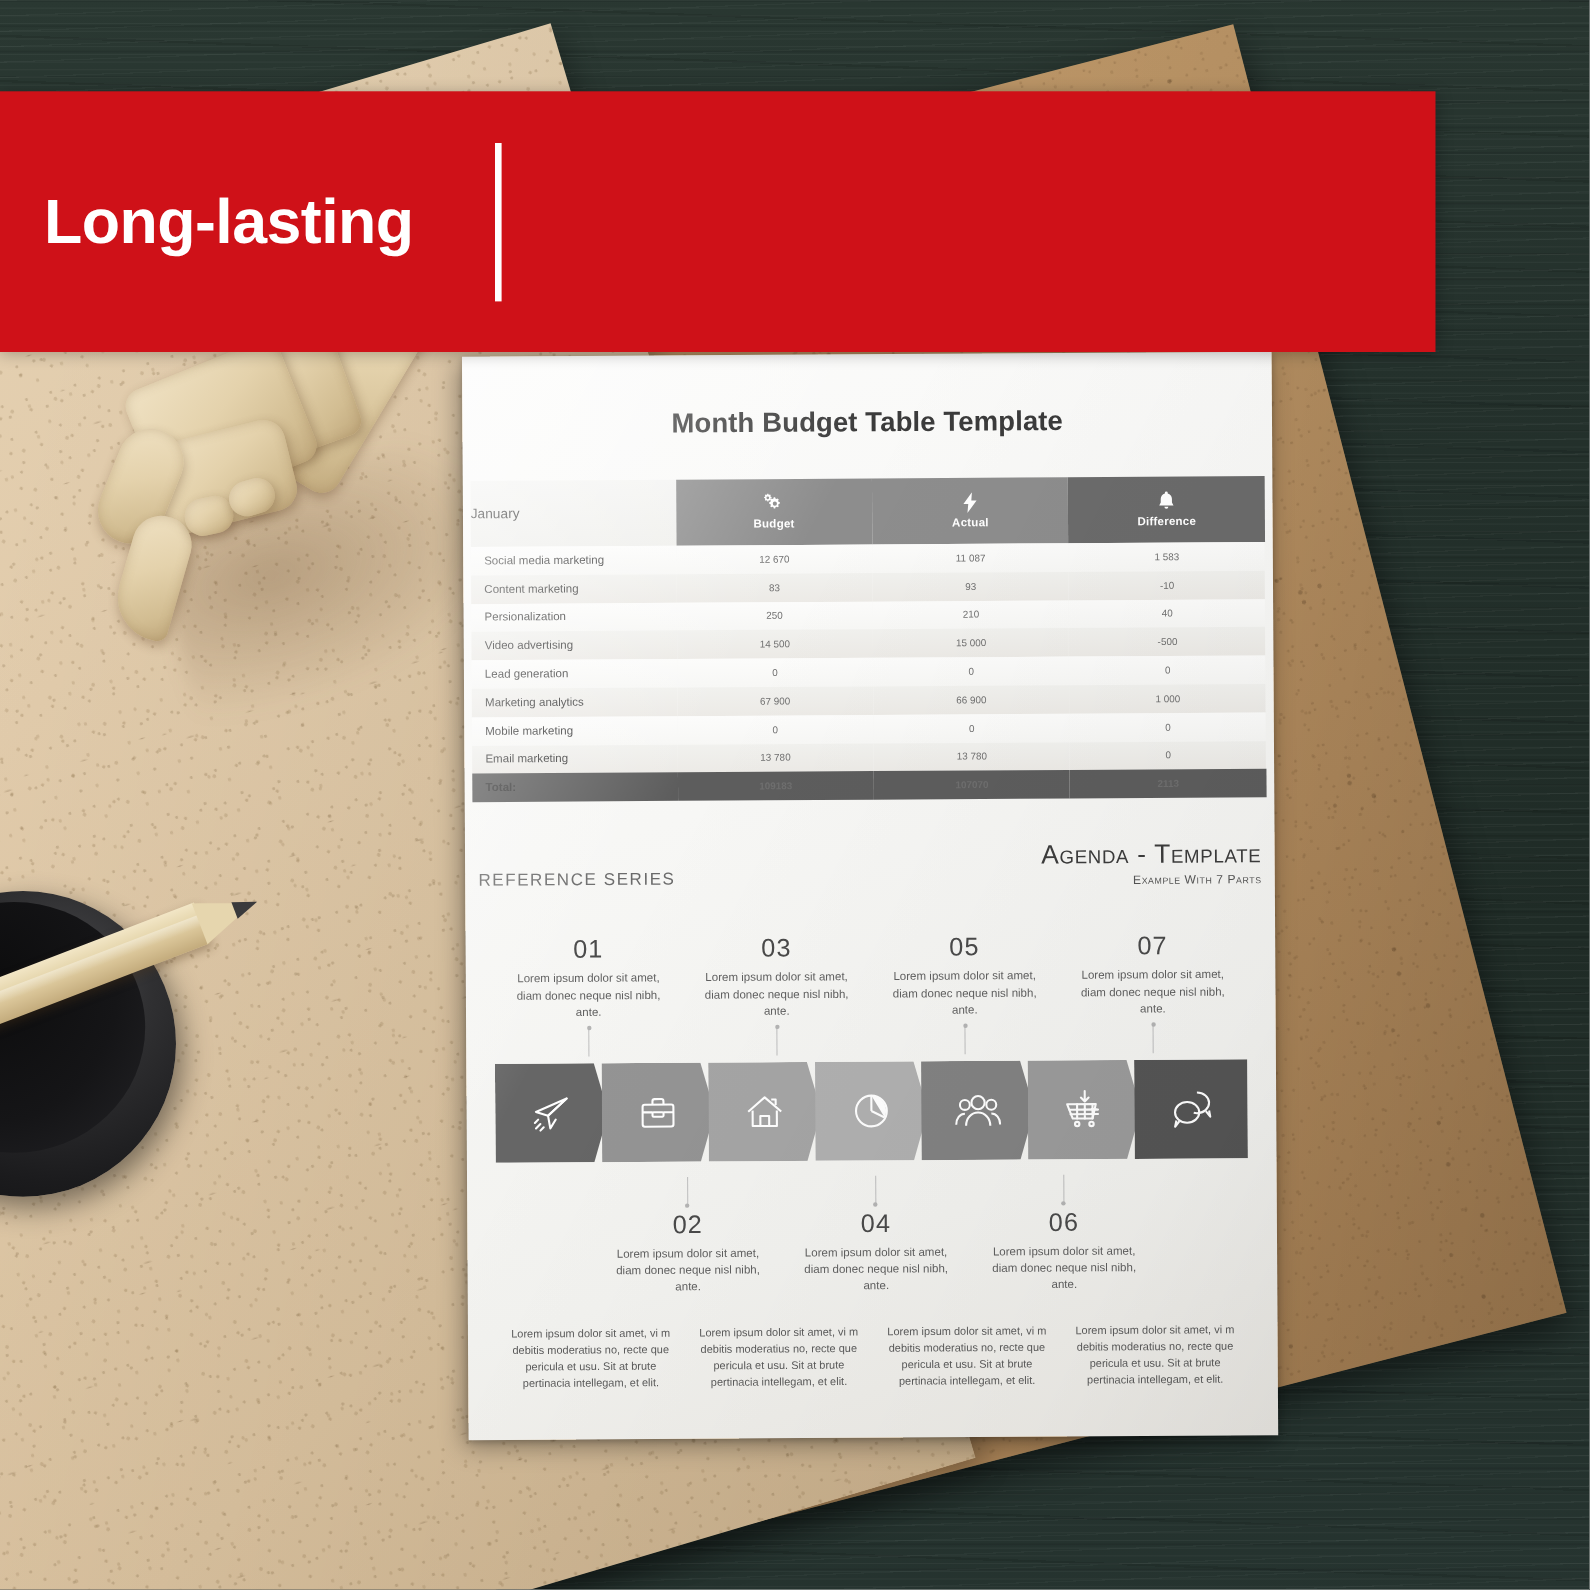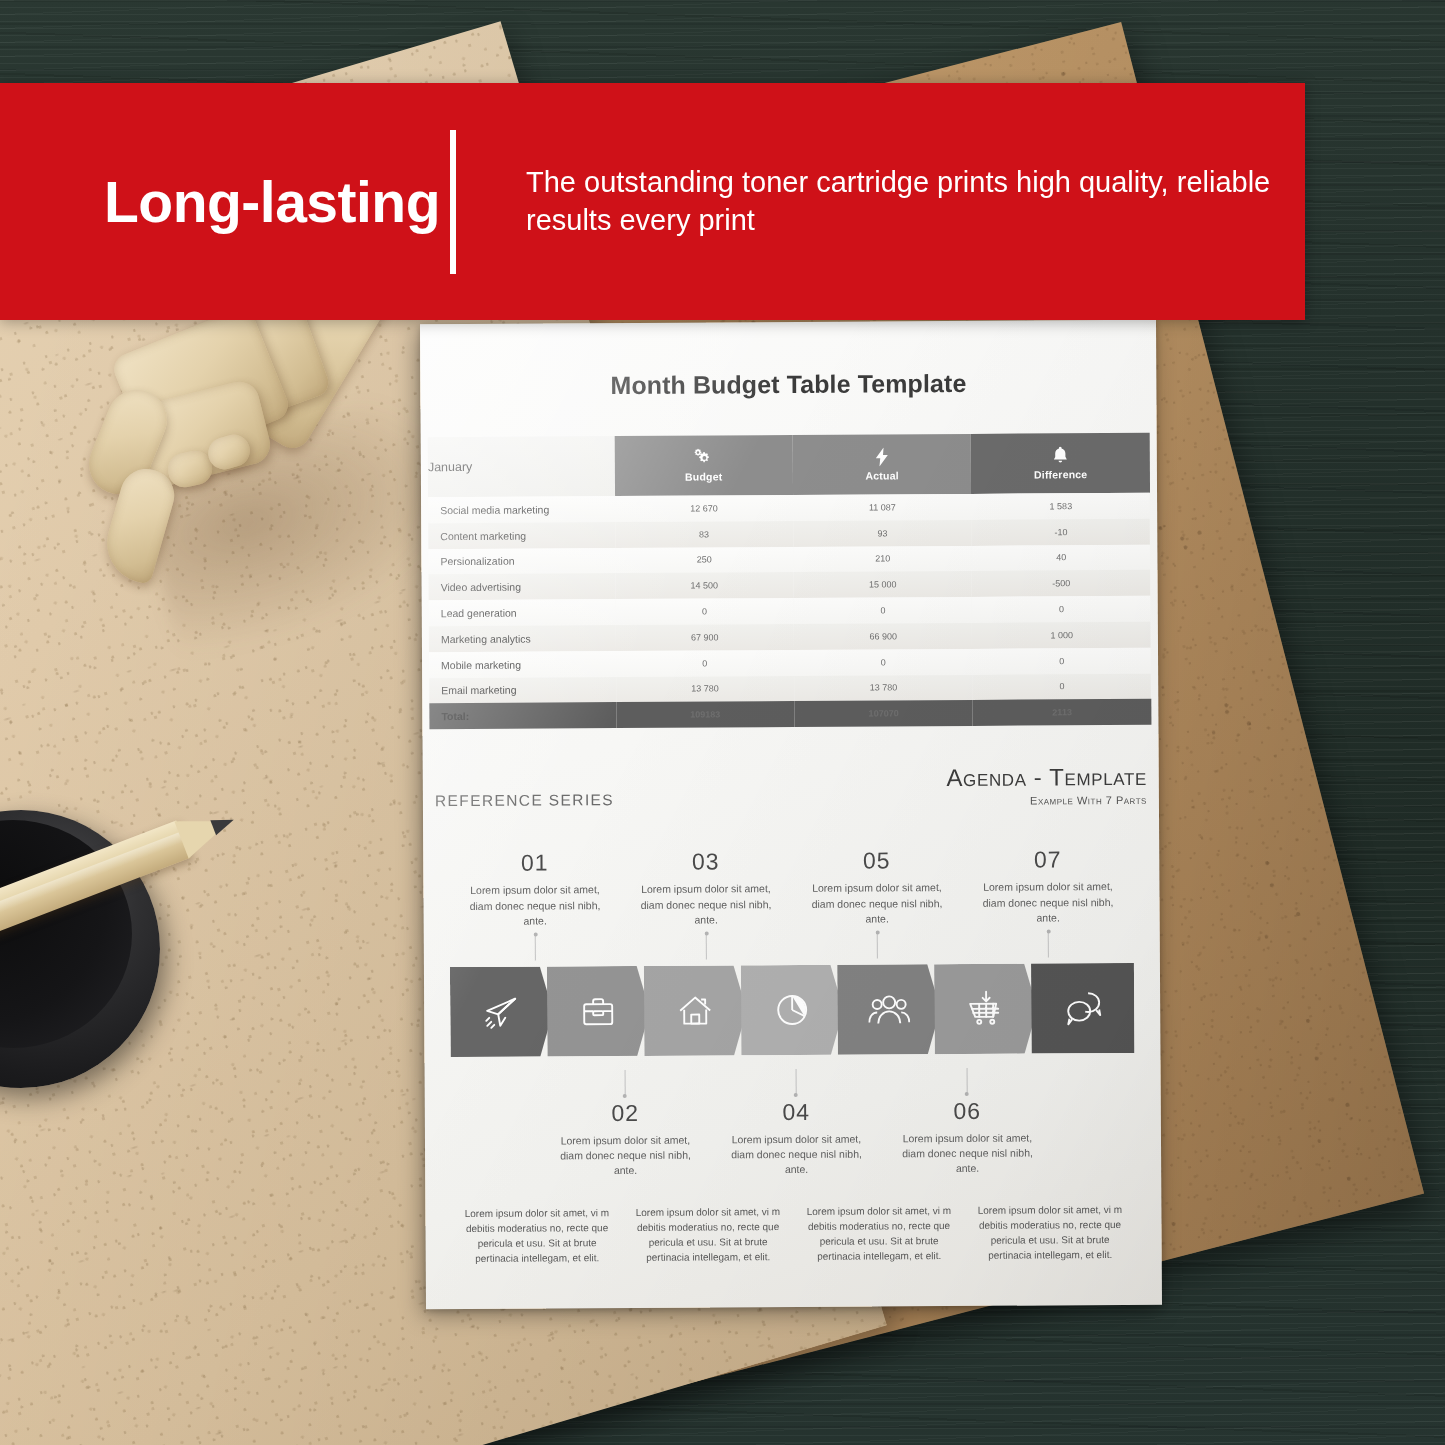--- a/index.html
+++ b/index.html
@@ -186,21 +186,21 @@
   .banner{
     position:absolute; left:0; top:83px; width:1305px; height:237px;
     background:#cf1118;
     display:flex; align-items:center;
     z-index:40;
     box-shadow:0 2px 14px rgba(0,0,0,.30);
   }
   .banner-head{
     color:#fff; font-size:57px; font-weight:700;
     letter-spacing:-.5px; white-space:nowrap;
-    margin-left:40px; width:400px;text-align:right;
+    margin-left:40px; width:400px;
   }
   .banner-rule{
     width:6px; height:144px; background:#fff; flex:0 0 auto; margin-left:10px;
   }
   .banner-text{ margin-left:70px; color:#fff; max-width:760px; }
   .banner-line1{ font-size:29px; font-weight:400; line-height:1.25; margin-bottom:26px; }
   .banner-line2{ font-size:29px; font-weight:400; line-height:1.28; }
 
   
   .page{
@@ -353,21 +353,20 @@
       <div class="pencil-facet"></div>
     </div>
     <div class="pencil-tip"></div>
     <div class="pencil-lead"></div>
   </div>
 
   <div class="banner">
     <div class="banner-head">Long-lasting</div>
     <div class="banner-rule"></div>
     <div class="banner-text">
-      <div class="banner-line2">The outstanding toner cartridge prints high quality, reliable results every print</div>
     </div>
   </div>
 
   <div class="page">
 
     <div class="doc-title">Month Budget Table Template</div>
 
     <table class="tbl">
       <thead>
         <tr>

